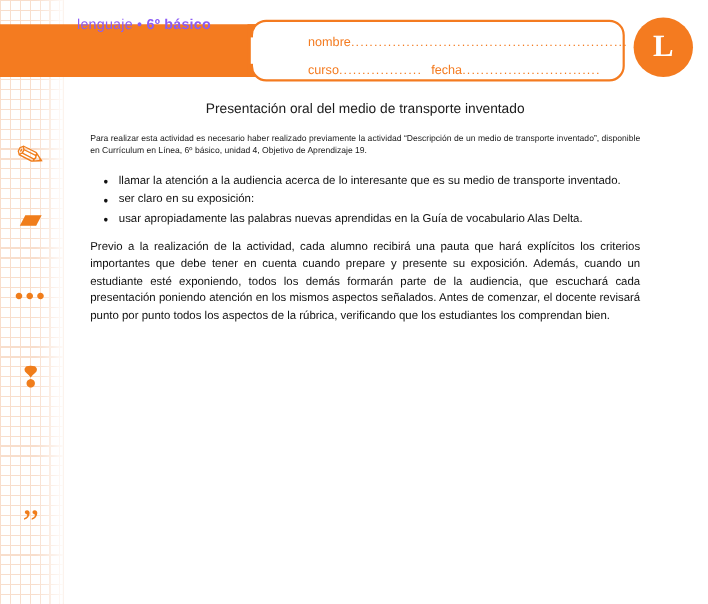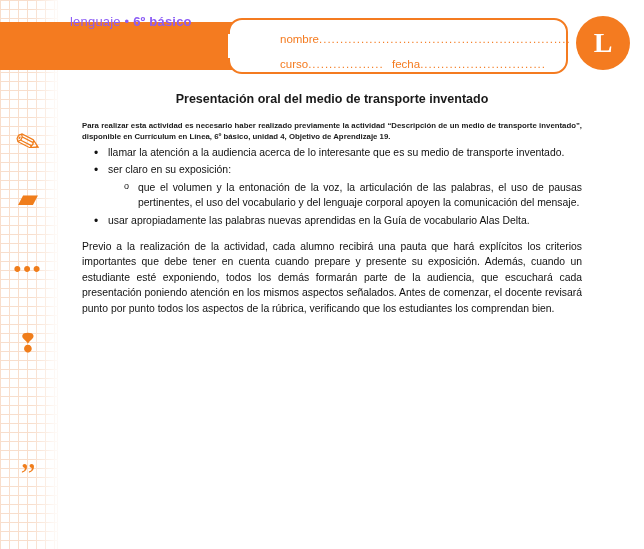--- a/index.html
+++ b/index.html
@@ -127,30 +127,30 @@
 
   
   .doc {
     position: absolute;
     left: 82px; top: 92px;
     width: 500px;
   }
   h1.title {
     margin: 0 0 14px 0;
     font-size: 12.5px;
-    font-weight: bold;
+    font-weight: normal;
     color: #1a1a1a;
     text-align: center;
   }
   .note {
-    margin: 0 0 2px 0;
+    margin: 0 0 14px 0;
     font-size: 7.8px;
     line-height: 1.45;
     color: #1a1a1a;
-    font-weight: bold;
+    font-weight: normal;
     text-align: justify;
   }
   p.para {
     margin: 0 0 12px 0;
     font-size: 10.4px;
     line-height: 1.5;
     color: #111111;
     text-align: justify;
   }
   ul.lvl1 {
@@ -237,21 +237,20 @@
   <h1 class="title">Presentación oral del medio de transporte inventado</h1>
   <div class="note">Para realizar esta actividad es necesario haber realizado previamente la actividad “Descripción de un medio de transporte inventado”, disponible en Currículum en Línea, 6º básico, unidad 4, Objetivo de Aprendizaje 19.</div>
 
   <ul class="lvl1">
     <li>
       <span>llamar la atención a la audiencia acerca de lo interesante que es su medio de transporte inventado.</span>
     </li>
     <li>
       <span>ser claro en su exposición:</span>
       <ul class="lvl2">
-        <li>que el volumen y la entonación de la voz, la articulación de las palabras, el uso de pausas pertinentes, el uso del vocabulario y del lenguaje corporal apoyen la comunicación del mensaje.</li>
       </ul>
     </li>
     <li>
       <span>usar apropiadamente las palabras nuevas aprendidas en la Guía de vocabulario Alas Delta.</span>
     </li>
   </ul>
 
   <p class="para">Previo a la realización de la actividad, cada alumno recibirá una pauta que hará explícitos los criterios importantes que debe tener en cuenta cuando prepare y presente su exposición. Además, cuando un estudiante esté exponiendo, todos los demás formarán parte de la audiencia, que escuchará cada presentación poniendo atención en los mismos aspectos señalados. Antes de comenzar, el docente revisará punto por punto todos los aspectos de la rúbrica, verificando que los estudiantes los comprendan bien.</p>
 </div>
 

